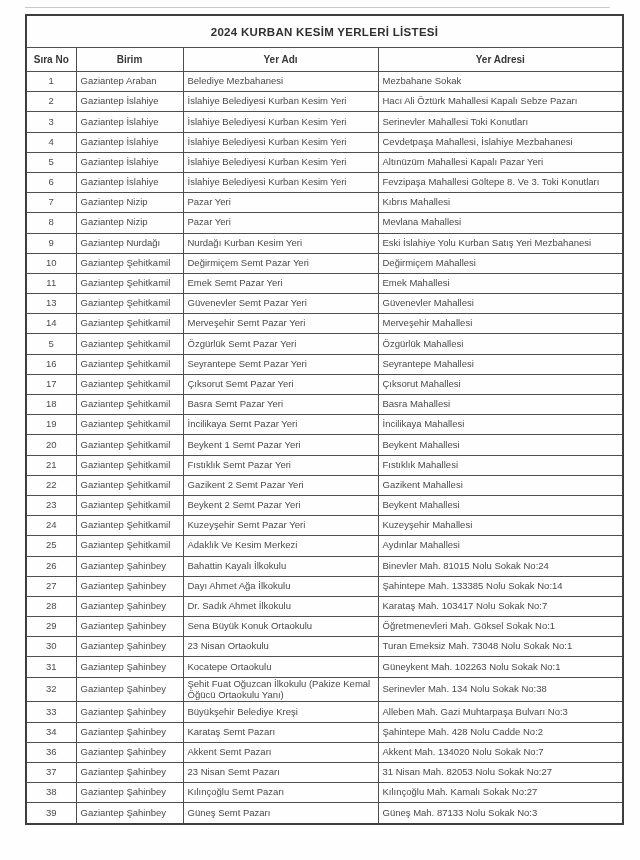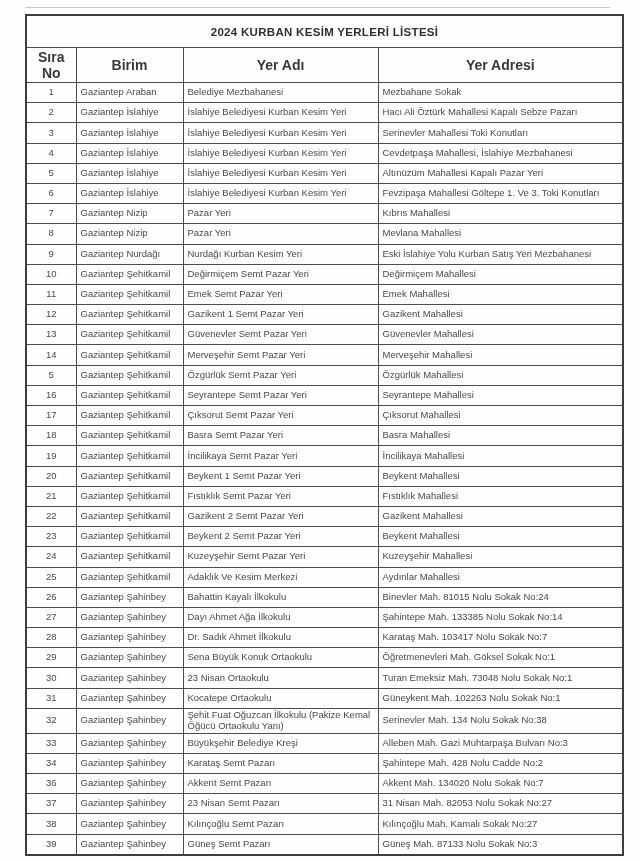--- a/index.html
+++ b/index.html
@@ -47,21 +47,21 @@
   th.doc-title {
     height: 29px;
     font-size: 11.5px;
     font-weight: bold;
     text-align: center;
     color: #303030;
     letter-spacing: 0.3px;
   }
   tr.col-header th {
     height: 21px;
-    font-size: 14px;
+    font-size: 10px;
     font-weight: bold;
     text-align: center;
     color: #383838;
   }
   tbody td {
     height: 17.2px;
     font-size: 9.5px;
     line-height: 1.15;
     color: #4a4a4a;
     padding: 1px 4px 1px 4px;
@@ -127,21 +127,21 @@
         <tr>
           <td class="cell-sira">5</td>
           <td class="cell-left">Gaziantep İslahiye</td>
           <td class="cell-left">İslahiye Belediyesi Kurban Kesim Yeri</td>
           <td class="cell-left">Altınüzüm Mahallesi Kapalı Pazar Yeri</td>
         </tr>
         <tr>
           <td class="cell-sira">6</td>
           <td class="cell-left">Gaziantep İslahiye</td>
           <td class="cell-left">İslahiye Belediyesi Kurban Kesim Yeri</td>
-          <td class="cell-left">Fevzipaşa Mahallesi Göltepe 1. Ve 3. Toki Konutları</td>
+          <td class="cell-left">Fevzipaşa Mahallesi Göltepe 8. Ve 3. Toki Konutları</td>
         </tr>
         <tr>
           <td class="cell-sira">7</td>
           <td class="cell-left">Gaziantep Nizip</td>
           <td class="cell-left">Pazar Yeri</td>
           <td class="cell-left">Kıbrıs Mahallesi</td>
         </tr>
         <tr>
           <td class="cell-sira">8</td>
           <td class="cell-left">Gaziantep Nizip</td>
@@ -158,26 +158,20 @@
           <td class="cell-sira">10</td>
           <td class="cell-left">Gaziantep Şehitkamil</td>
           <td class="cell-left">Değirmiçem Semt Pazar Yeri</td>
           <td class="cell-left">Değirmiçem Mahallesi</td>
         </tr>
         <tr>
           <td class="cell-sira">11</td>
           <td class="cell-left">Gaziantep Şehitkamil</td>
           <td class="cell-left">Emek Semt Pazar Yeri</td>
           <td class="cell-left">Emek Mahallesi</td>
-        </tr>
-        <tr>
-          <td class="cell-sira">12</td>
-          <td class="cell-left">Gaziantep Şehitkamil</td>
-          <td class="cell-left">Gazikent 1 Semt Pazar Yeri</td>
-          <td class="cell-left">Gazikent Mahallesi</td>
         </tr>
         <tr>
           <td class="cell-sira">13</td>
           <td class="cell-left">Gaziantep Şehitkamil</td>
           <td class="cell-left">Güvenevler Semt Pazar Yeri</td>
           <td class="cell-left">Güvenevler Mahallesi</td>
         </tr>
         <tr>
           <td class="cell-sira">14</td>
           <td class="cell-left">Gaziantep Şehitkamil</td>

